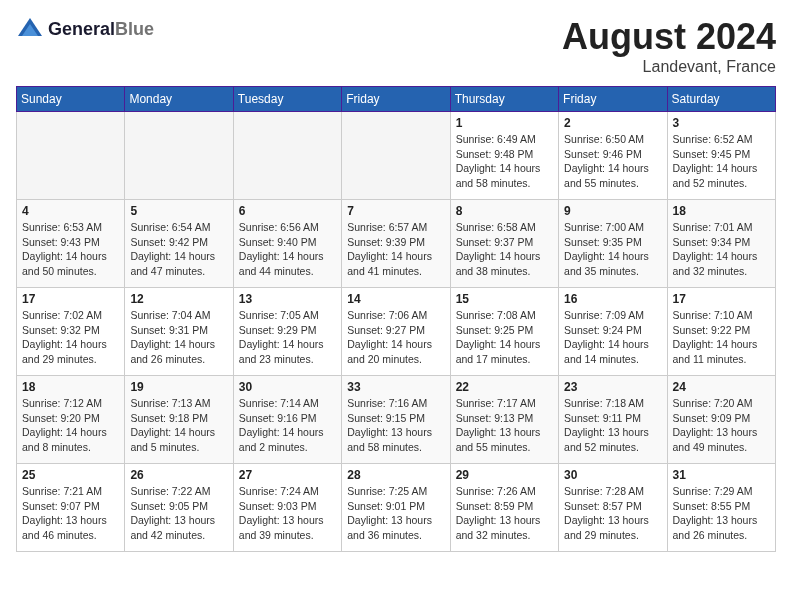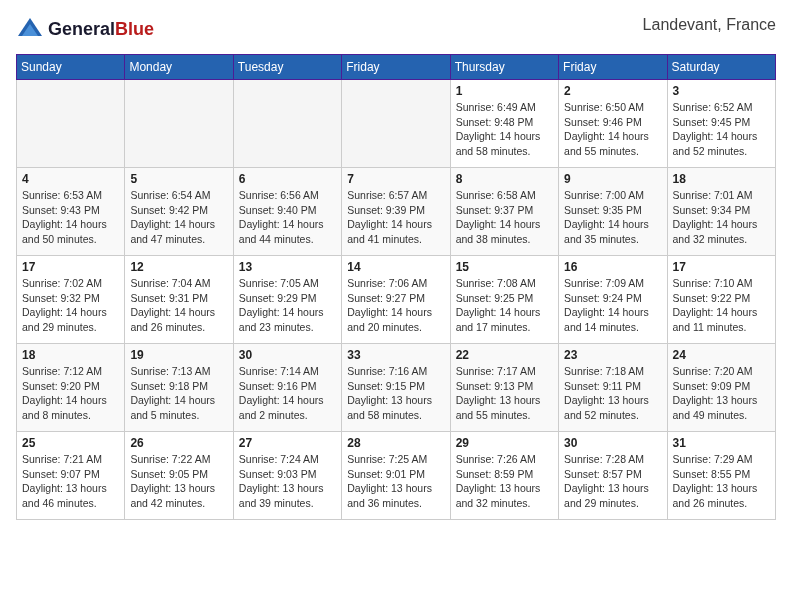--- a/index.html
+++ b/index.html
@@ -19,21 +19,21 @@
     .logo {
       display: flex;
       align-items: center;
     }
     .logo-text {
       font-size: 18px;
       font-weight: bold;
       color: #1a1a2e;
       line-height: 1.1;
     }
-    .logo-text .blue { color: #b91c1c; margin-top: 28px; }
+    .logo-text .blue { color: #737373; margin-top: 28px; }
     .logo-icon {
       width: 28px;
       height: 28px;
       margin-right: 4px;
     }
     .title-block {
       text-align: right;
     }
     .month-title {
       font-size: 36px;
@@ -95,20 +95,21 @@
   <div class="logo">
     <svg class="logo-icon" viewBox="0 0 28 28">
       <polygon points="14,2 26,20 2,20" fill="#2563b0"></polygon>
       <polygon points="14,8 22,20 6,20" fill="#4a90d9"></polygon>
     </svg>
     <div class="logo-text">
       <div>General<span class="blue">Blue</span></div>
     </div>
   </div>
   <div class="title-block">
+    <div class="month-title">August 2024</div>
     <div class="location">Landevant, France</div>
   </div>
 </div>
 
 <table class="calendar">
   <thead>
     <tr>
     <th>Sunday</th>
         <th>Monday</th>
         <th>Tuesday</th>

